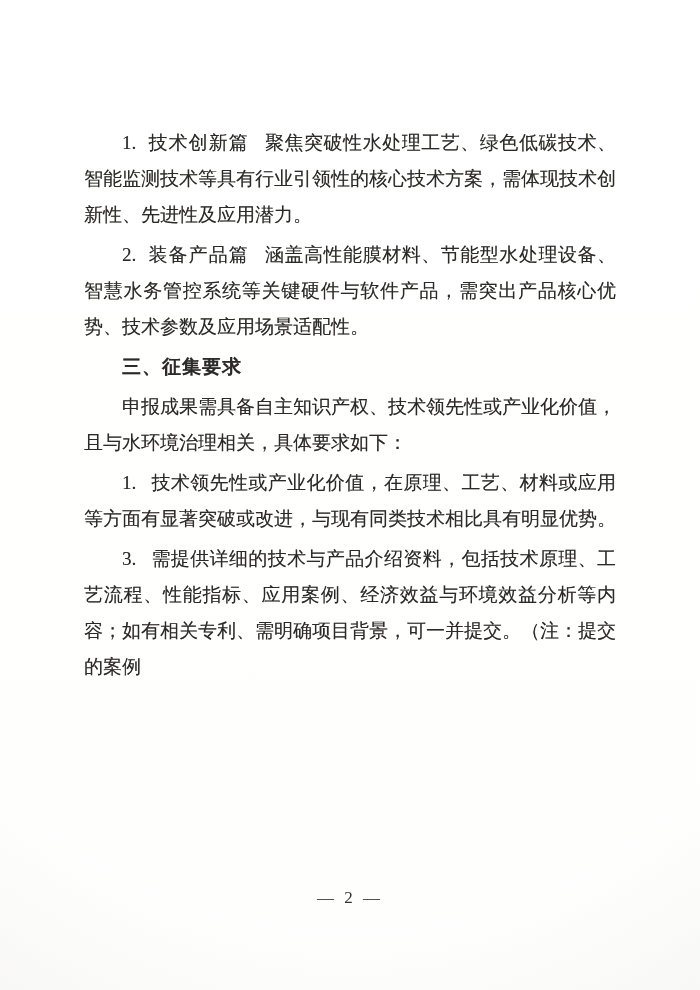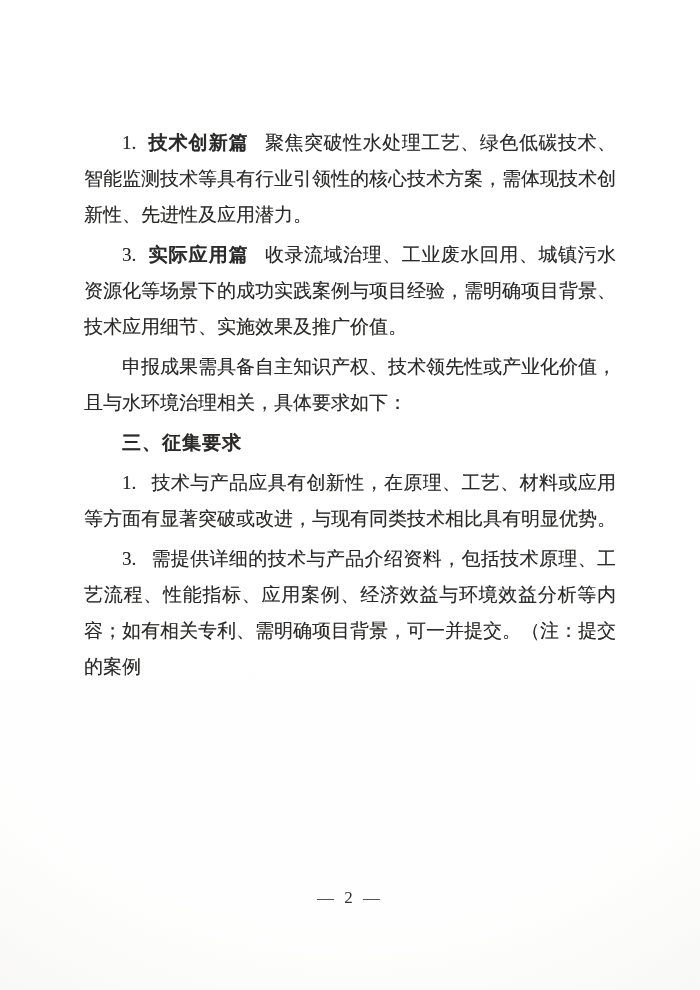--- a/index.html
+++ b/index.html
@@ -24,21 +24,21 @@
     overflow: hidden;
   }
   .para {
     margin: 0 0 4px 0;
     text-indent: 2em;
     text-shadow: 0.2px 0.2px 0.4px rgba(50,50,50,0.45);
   }
   .num { margin-right: 7px; }
   .num-wide { margin-right: 10px; }
   .lead-title {
-    font-weight: 700;
+    font-weight: 400;
     margin-right: 11px;
     letter-spacing: 0.5px;
   }
   .heading {
     font-weight: 700;
     letter-spacing: 1px;
   }
   .footer {
     position: absolute;
     left: 0;
@@ -55,34 +55,34 @@
 <body>
 
 <div class="page">
 
   <p class="para">
     <span class="num">1.</span>
     <span class="lead-title">技术创新篇</span>
     <span>聚焦突破性水处理工艺、绿色低碳技术、智能监测技术等具有行业引领性的核心技术方案，需体现技术创新性、先进性及应用潜力。</span>
   </p>
 
+  <p class="para">
+    <span class="num">2.</span>
+    <span class="lead-title">装备产品篇</span>
+    <span>涵盖高性能膜材料、节能型水处理设备、智慧水务管控系统等关键硬件与软件产品，需突出产品核心优势、技术参数及应用场景适配性。</span>
+  </p>
 
-  <p class="para">
-    <span class="num">3.</span>
-    <span class="lead-title">实际应用篇</span>
-    <span>收录流域治理、工业废水回用、城镇污水资源化等场景下的成功实践案例与项目经验，需明确项目背景、技术应用细节、实施效果及推广价值。</span>
-  </p>
+
+  <p class="para heading">三、征集要求</p>
 
   <p class="para">申报成果需具备自主知识产权、技术领先性或产业化价值，且与水环境治理相关，具体要求如下：</p>
 
-  <p class="para heading">三、征集要求</p>
-
   <p class="para">
     <span class="num num-wide">1.</span>
-    <span>技术与产品应具有创新性，在原理、工艺、材料或应用等方面有显著突破或改进，与现有同类技术相比具有明显优势。</span>
+    <span>技术领先性或产业化价值，在原理、工艺、材料或应用等方面有显著突破或改进，与现有同类技术相比具有明显优势。</span>
   </p>
 
 
   <p class="para">
     <span class="num num-wide">3.</span>
     <span>需提供详细的技术与产品介绍资料，包括技术原理、工艺流程、性能指标、应用案例、经济效益与环境效益分析等内容；如有相关专利、需明确项目背景，可一并提交。（注：提交的案例</span>
   </p>
 
   <div class="footer">— 2 —</div>
 

